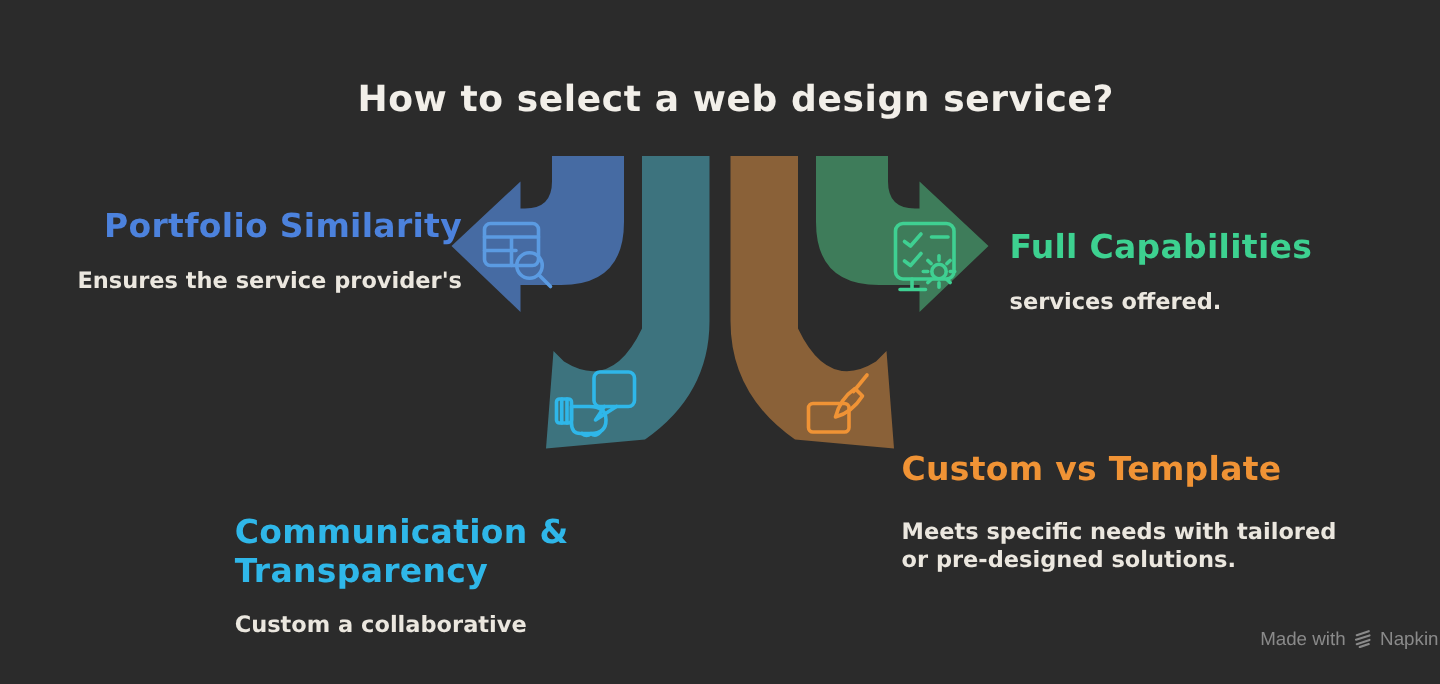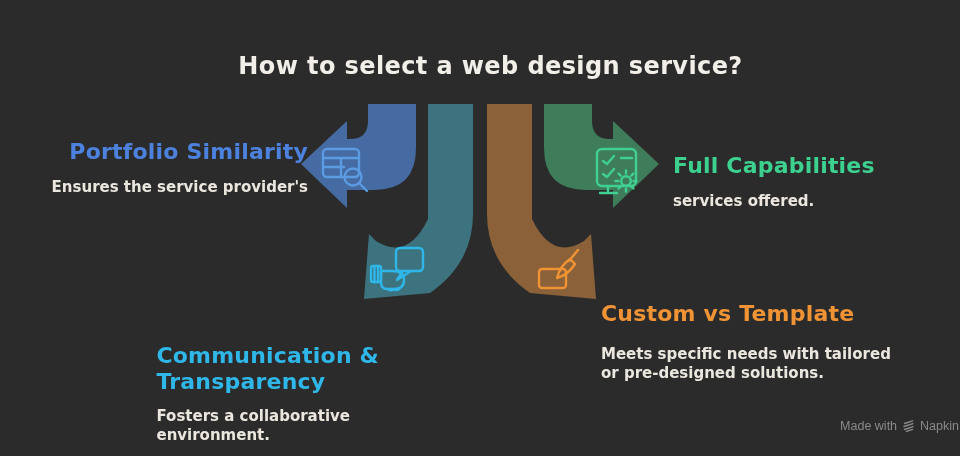--- a/index.html
+++ b/index.html
@@ -98,22 +98,21 @@
       <div>services offered.</div>
     </div>
   </div>
 
   <div class="tb bl">
     <h2 style="color: rgb(47, 183, 233);">
       <div>Communication &amp;</div>
       <div>Transparency</div>
     </h2>
     <div class="desc">
-      <div>Fosters a collaborative</div>
-      <div>environment.</div>
+      <div>Custom a collaborative</div>
     </div>
   </div>
 
   <div class="tb br">
     <h2 style="color: rgb(240, 147, 53);">Custom vs Template</h2>
     <div class="desc">
       <div>Meets specific needs with tailored</div>
       <div>or pre-designed solutions.</div>
     </div>
   </div>

